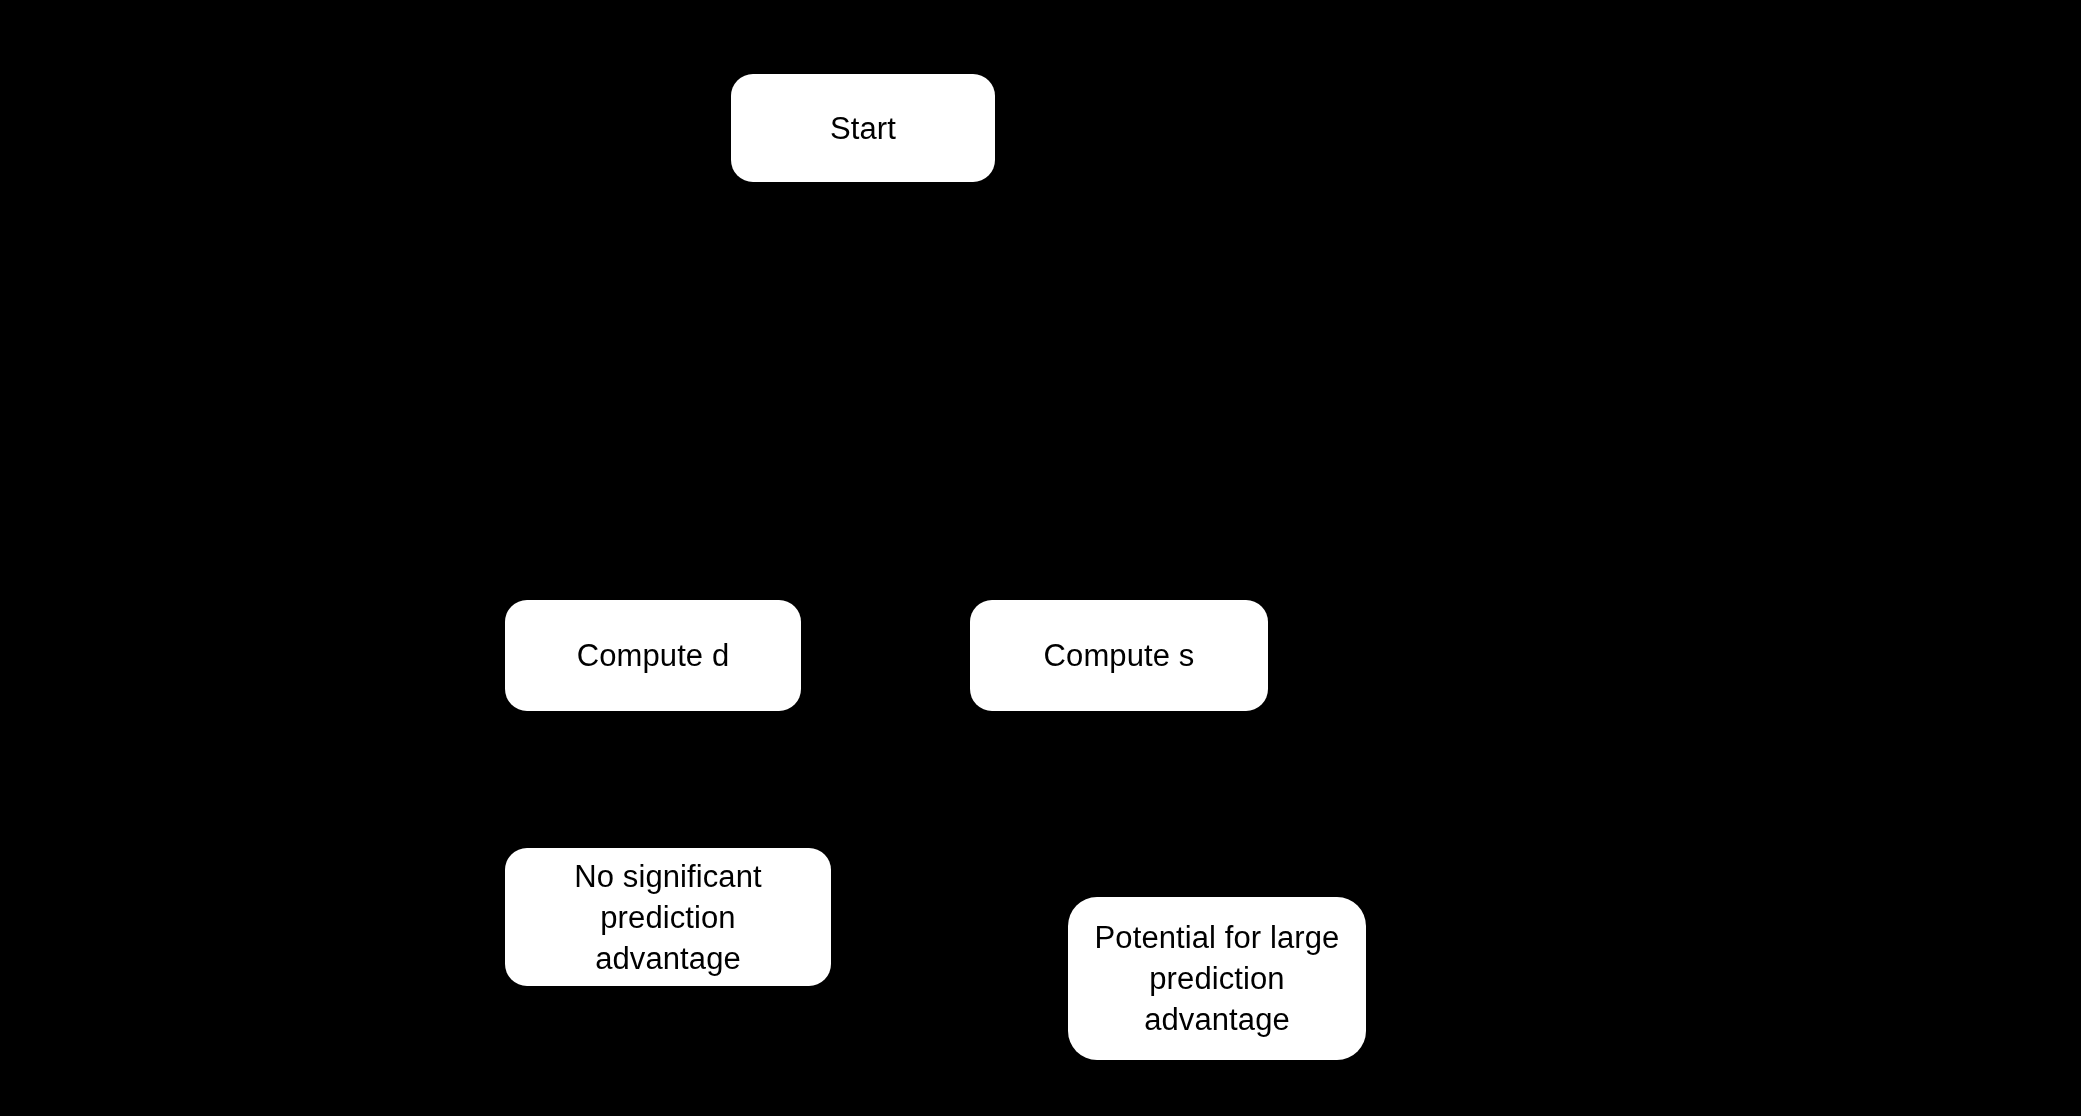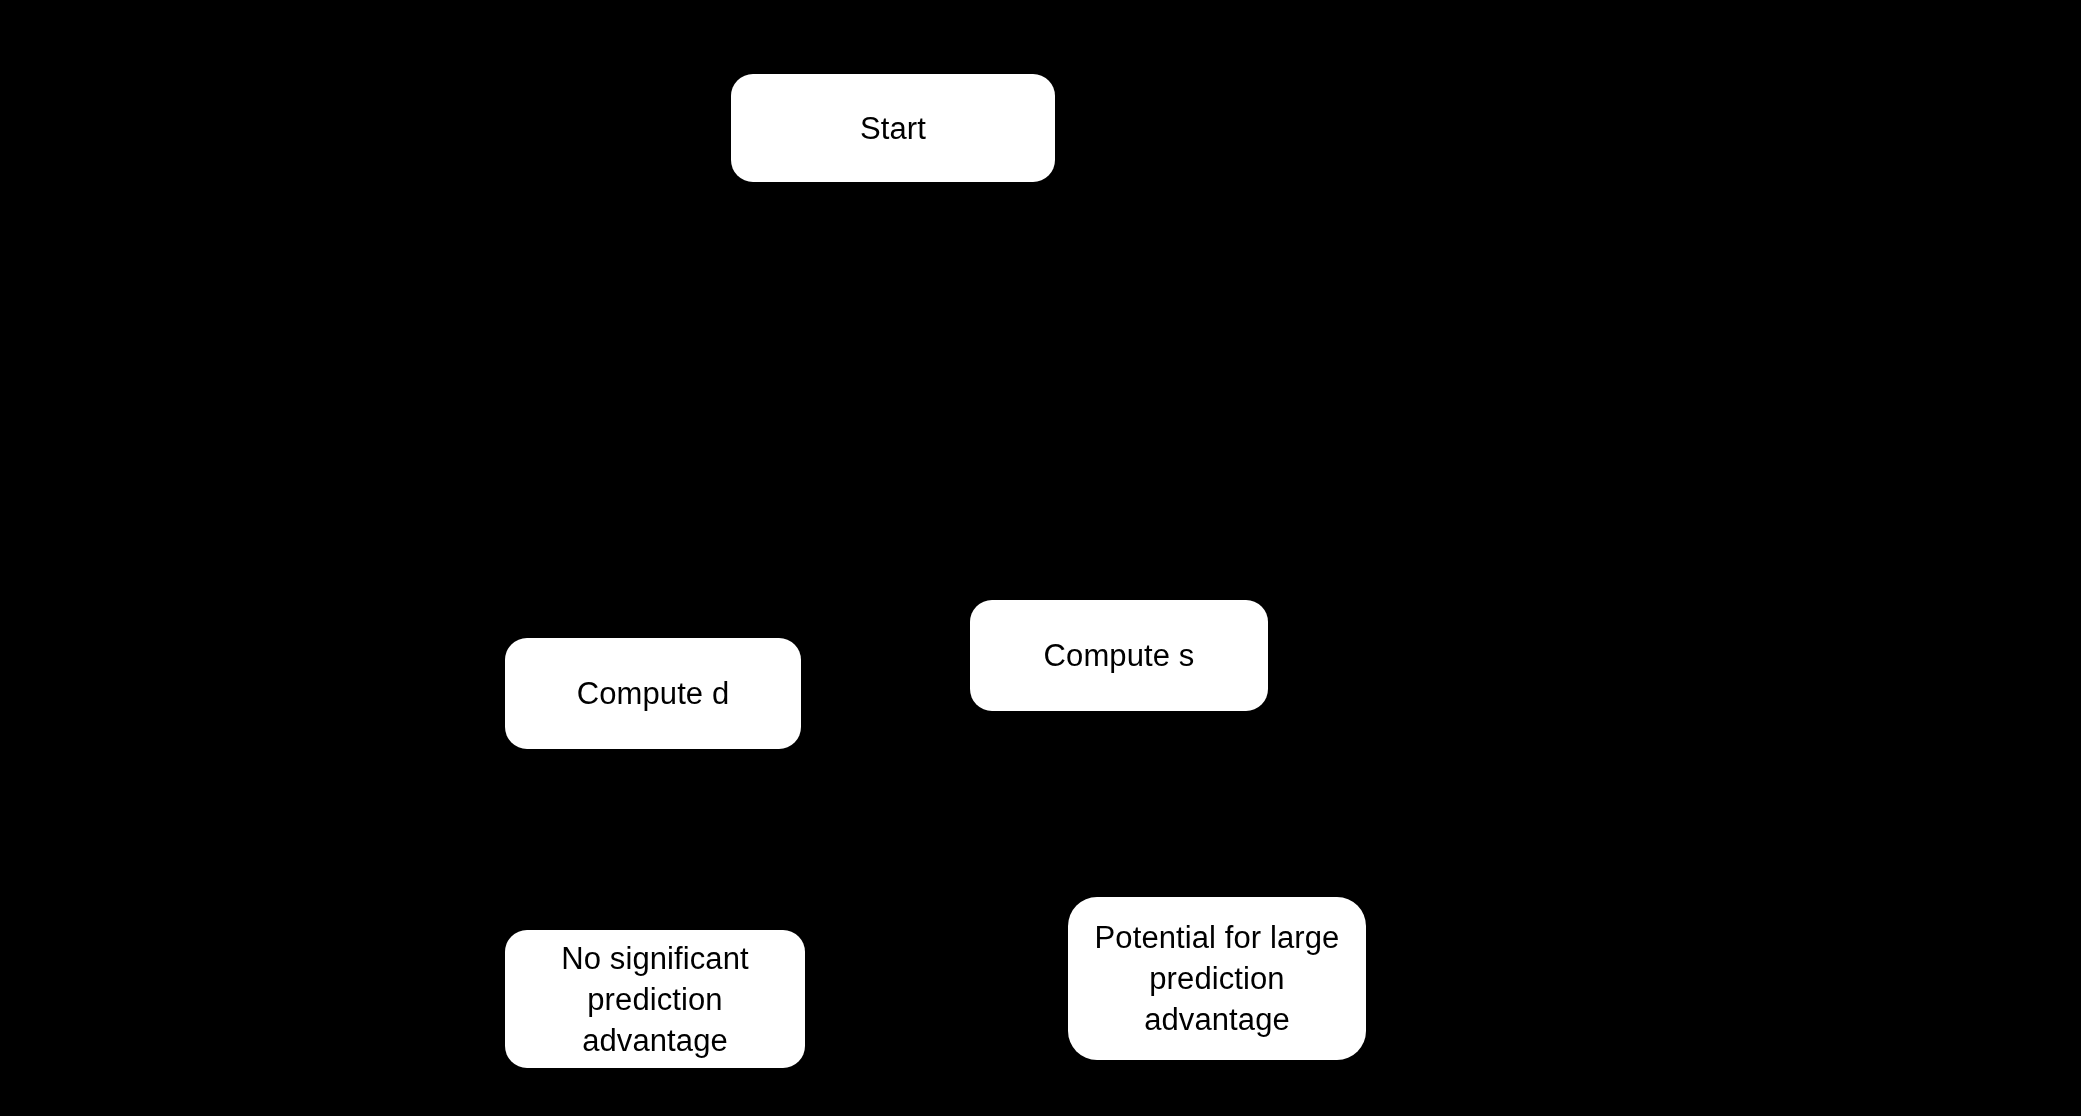--- a/index.html
+++ b/index.html
@@ -43,25 +43,25 @@
     line-height: 41px;
     font-weight: 400;
     letter-spacing: 0.1px;
     padding: 4px 14px;
   }
   .node-label {
     display: block;
     white-space: pre-line;
   }
   
-  .n-start   { left: 731px;  top: 74px;  width: 324px; height: 108px; }
+  .n-start   { left: 731px;  top: 74px;  width: 264px; height: 108px; }
   .n-g       { left: 731px;  top: 301px; width: 296px; height: 108px; }
-  .n-d       { left: 505px;  top: 600px; width: 296px; height: 111px; margin-top: 38px; }
+  .n-d       { left: 505px;  top: 600px; width: 296px; height: 111px; }
   .n-s       { left: 955px;  top: 600px; width: 298px; height: 111px; margin-left: 15px; }
-  .n-nosig   { left: 505px;  top: 930px; width: 300px; height: 138px; }
+  .n-nosig   { left: 505px;  top: 848px; width: 326px; height: 138px; }
   .n-pot     { left: 1068px; top: 897px; width: 298px; height: 163px; border-radius: 29px; }
 </style>
 </head>
 <body>
 
 <div id="canvas">
 
   <svg class="edge-layer" viewBox="0 0 2081 1116" width="2081" height="1116" aria-hidden="true">
     <defs>
       <marker id="arrow" viewBox="0 0 10 10" refX="9" refY="5" markerWidth="7" markerHeight="7" orient="auto-start-reverse">

